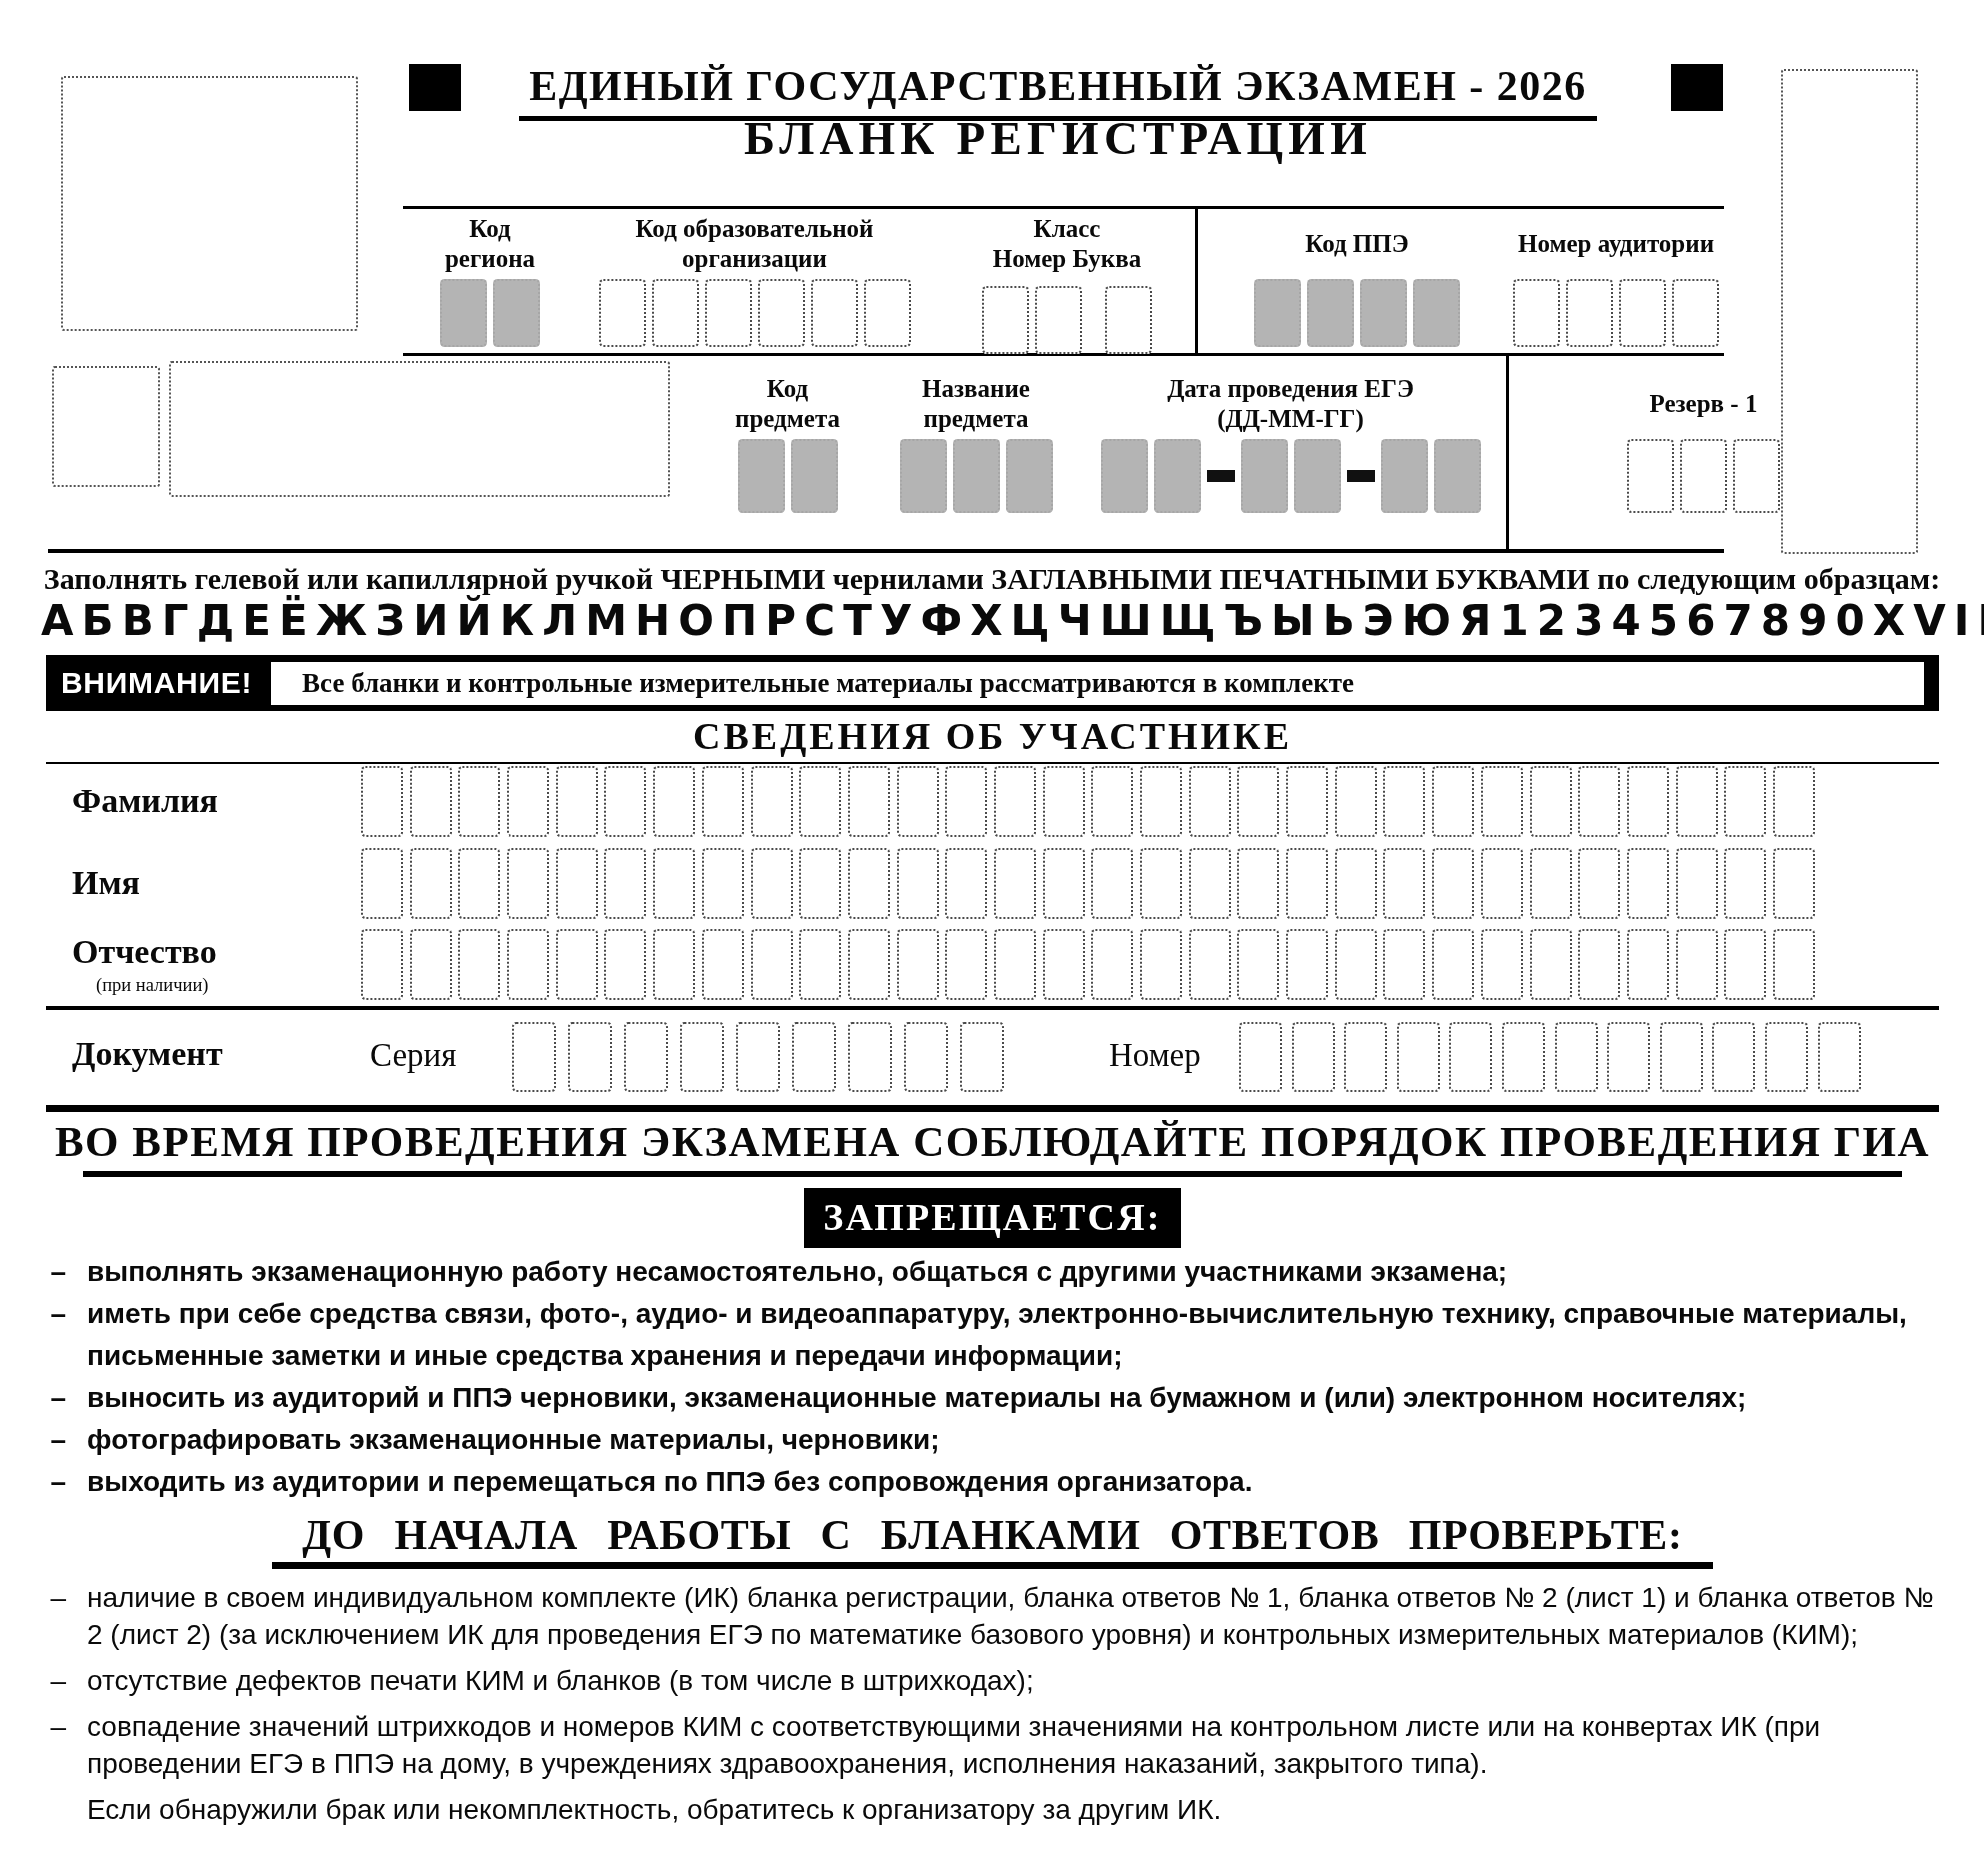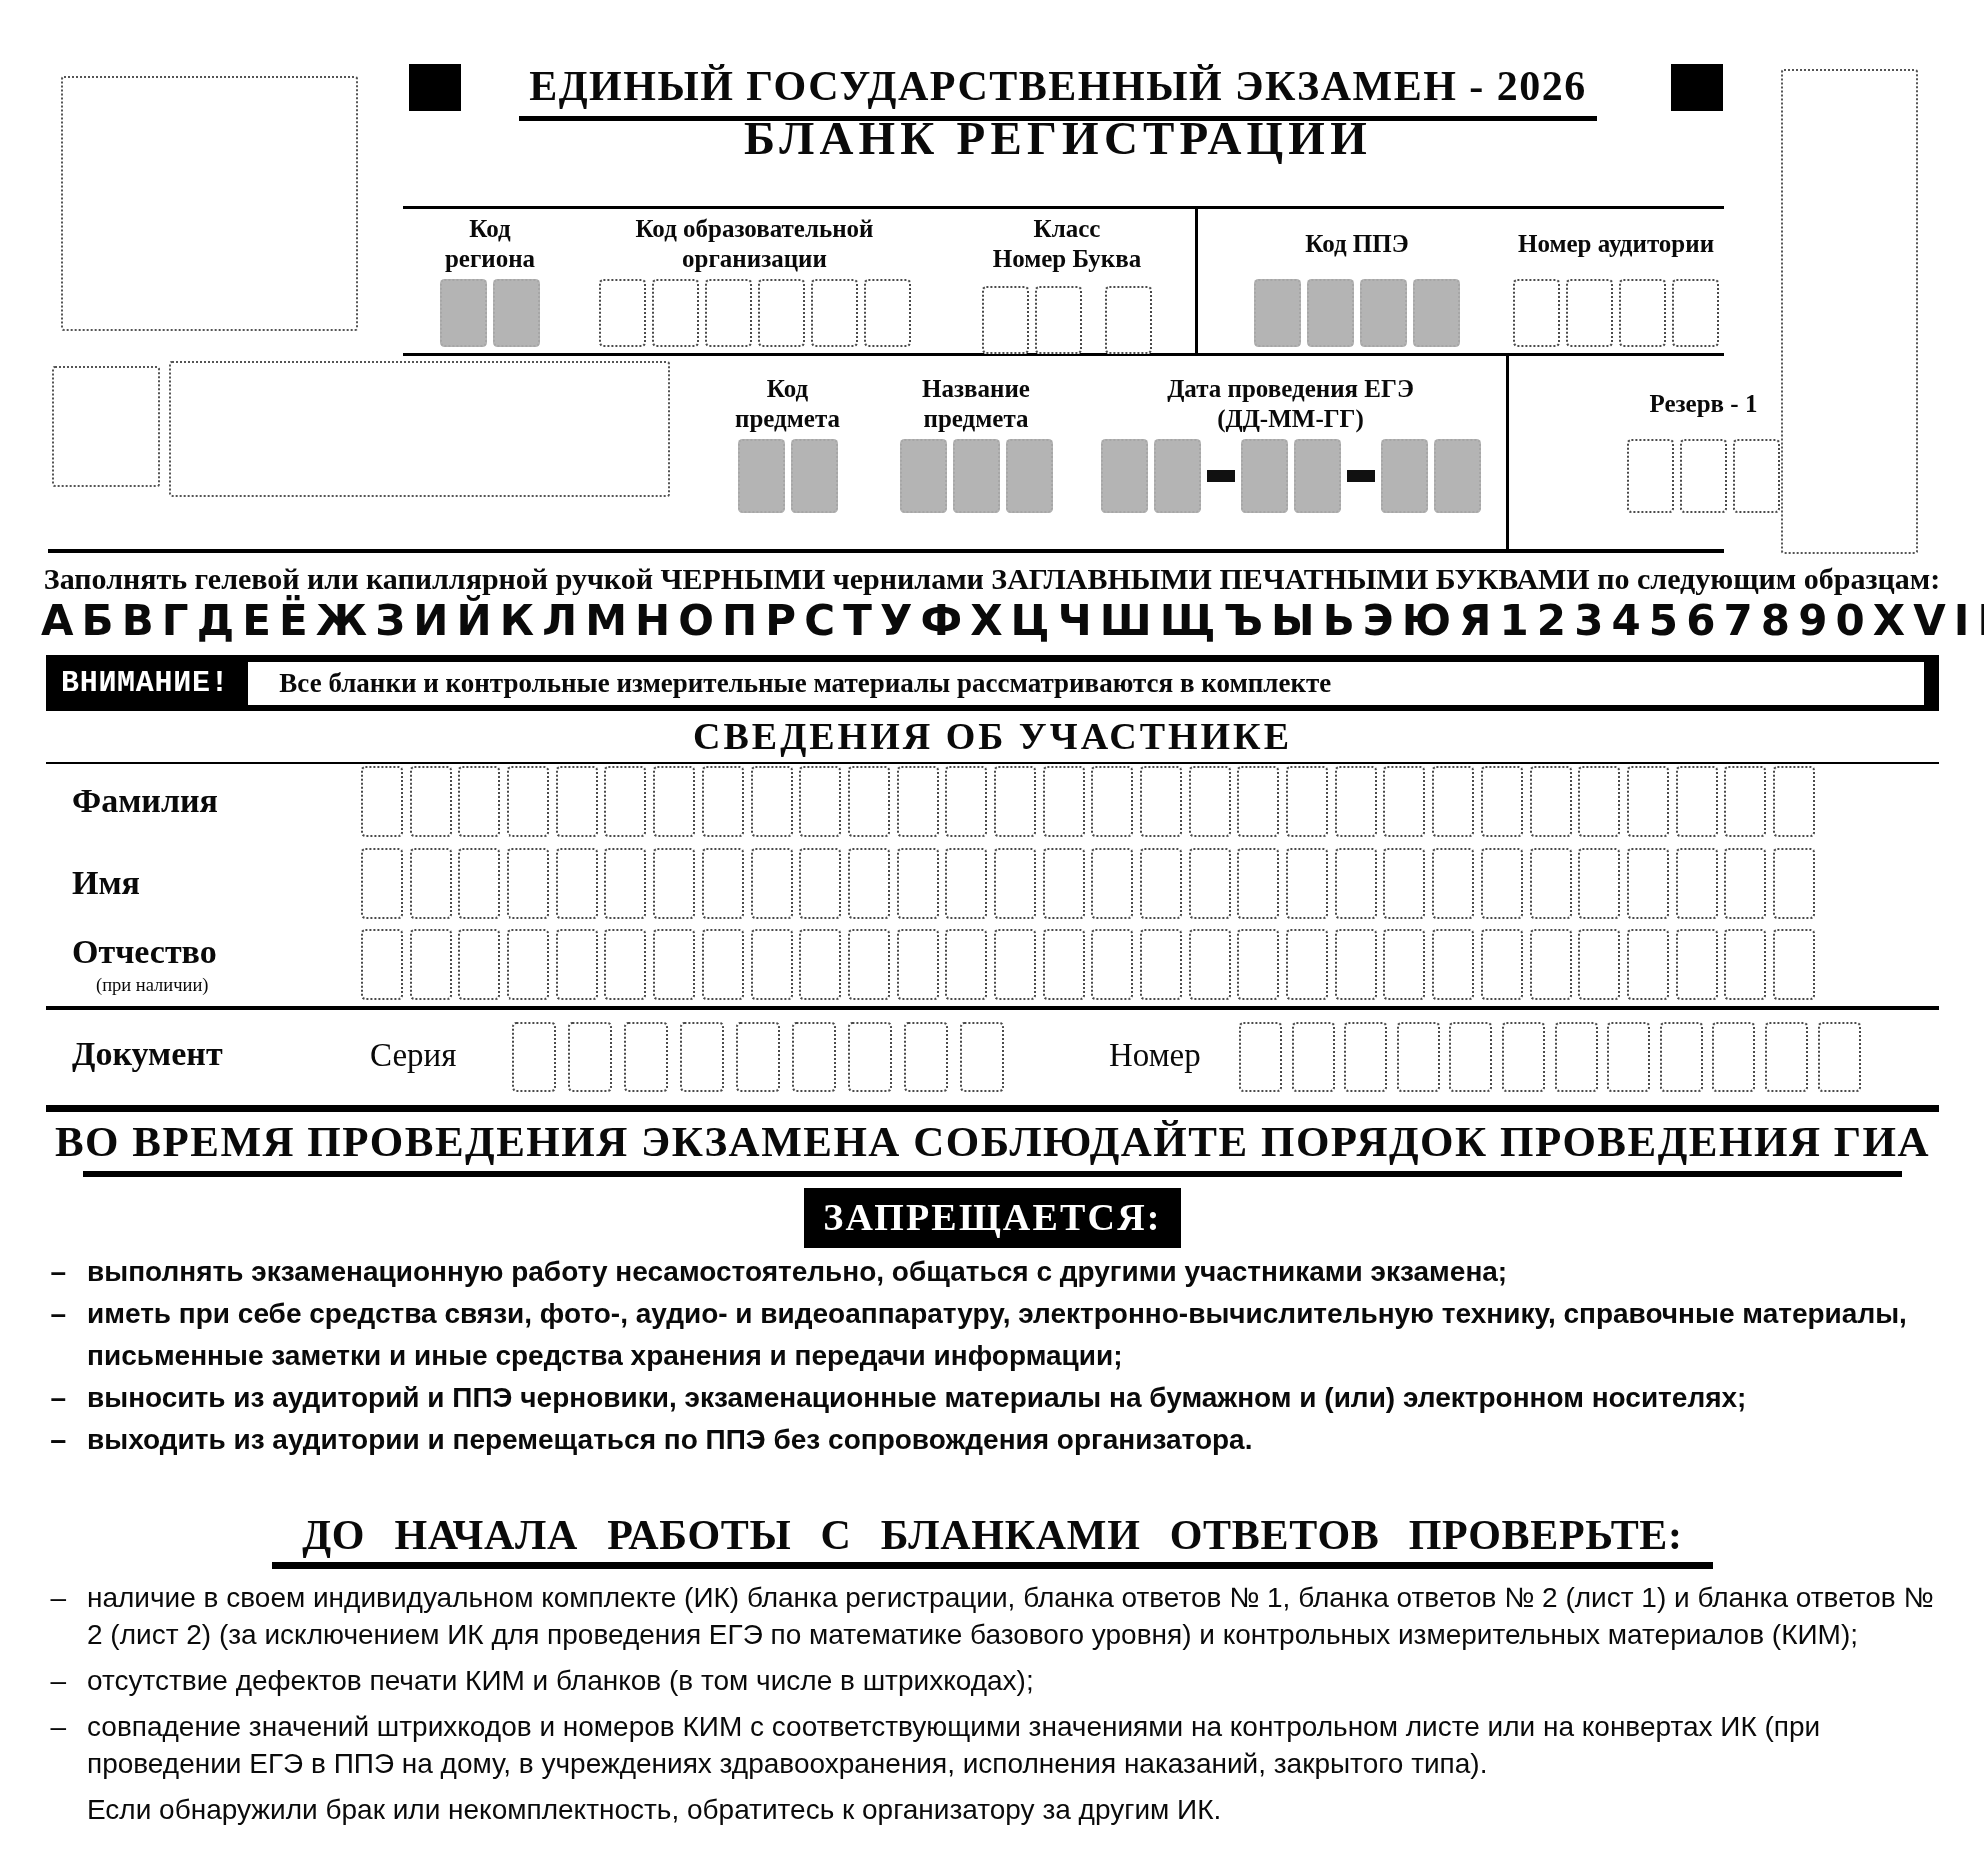--- a/index.html
+++ b/index.html
@@ -23,21 +23,21 @@
   .cell{width:47px;height:68px;border:2.2px dotted #4a4a4a;border-radius:4.4px;box-sizing:border-box;background:#fff;}
   .cell.filled{background:#b4b4b4;border-color:#a6a6a6;}
   .row2 .cell{height:74px;}
   .date-dash{width:28px;height:12px;background:#111;flex:0 0 auto;}
   .group-gap{width:10.4px;flex:0 0 auto;}
   
   .fill-note{left:41px;top:562px;width:1902px;text-align:center;font-size:30px;font-weight:700;white-space:nowrap;}
   .samples{left:41px;top:596px;width:1902px;text-align:center;font-family:"DejaVu Sans",sans-serif;font-size:42px;font-weight:700;letter-spacing:8.1px;white-space:nowrap;}
   
   .attention{left:46px;top:655px;width:1893px;height:56px;background:#000;display:flex;align-items:center;box-sizing:border-box;}
-  .attention-label{color:#fff;font-family:Liberation Mono, monospace;font-weight:700;font-size:30px;padding:0 19px 0 15px;letter-spacing:0.7px;white-space:nowrap;}
+  .attention-label{color:#fff;font-family:Liberation Sans, sans-serif;font-weight:700;font-size:30px;padding:0 19px 0 15px;letter-spacing:0.7px;white-space:nowrap;}
   .attention-inner{flex:1;background:#fff;height:43px;margin-right:15px;display:flex;align-items:center;font-size:27px;font-weight:700;padding-left:31px;}
   .participant-title-wrap{left:46px;top:714px;width:1893px;text-align:center;}
   .participant-title{font-size:38px;font-weight:600;letter-spacing:3px;}
   
   .biglabel{font-size:34px;font-weight:700;white-space:nowrap;}
   .midlabel{font-size:33px;font-weight:400;white-space:nowrap;}
   .sublabel{font-size:18.5px;font-weight:400;}
   .nameboxes .cell{width:42px;height:71px;}
   .nameboxes{display:flex;gap:6.7px;}
   .seriaboxes{display:flex;gap:12px;}
@@ -327,21 +327,21 @@
 <div class="abs hline" style="left:83px;top:1171px;width:1819px;height:6px;"></div>
 
 <div class="abs forbidden-wrap">
   <span class="forbidden-badge">ЗАПРЕЩАЕТСЯ:</span>
 </div>
 
 <div class="rulelist" id="forbidden-list">
     <div class="list-item"><span class="dash-mark">–</span><span>выполнять экзаменационную работу несамостоятельно, общаться с другими участниками экзамена;</span></div>
     <div class="list-item"><span class="dash-mark">–</span><span>иметь при себе средства связи, фото-, аудио- и видеоаппаратуру, электронно-вычислительную технику, справочные материалы, письменные заметки и иные средства хранения и передачи информации;</span></div>
     <div class="list-item"><span class="dash-mark">–</span><span>выносить из аудиторий и ППЭ черновики, экзаменационные материалы на бумажном и (или) электронном носителях;</span></div>
-    <div class="list-item"><span class="dash-mark">–</span></div>
+    <div class="list-item"><span class="dash-mark">–</span><span>фотографировать экзаменационные материалы, черновики;</span></div>
     <div class="list-item"><span class="dash-mark">–</span><span>выходить из аудитории и перемещаться по ППЭ без сопровождения организатора.</span></div>
   </div>
 
 <div class="abs check-heading-wrap">
   <span class="check-heading">ДО НАЧАЛА РАБОТЫ С БЛАНКАМИ ОТВЕТОВ ПРОВЕРЬТЕ:</span>
 </div>
 <div class="abs hline" style="left:272px;top:1562px;width:1441px;height:6.7px;"></div>
 
 <div class="rulelist" id="check-list">
     <div class="list-item"><span class="dash-mark">–</span><span>наличие в своем индивидуальном комплекте (ИК) бланка регистрации, бланка ответов № 1, бланка ответов № 2 (лист 1) и бланка ответов № 2 (лист 2) (за исключением ИК для проведения ЕГЭ по математике базового уровня) и контрольных измерительных материалов (КИМ);</span></div>

